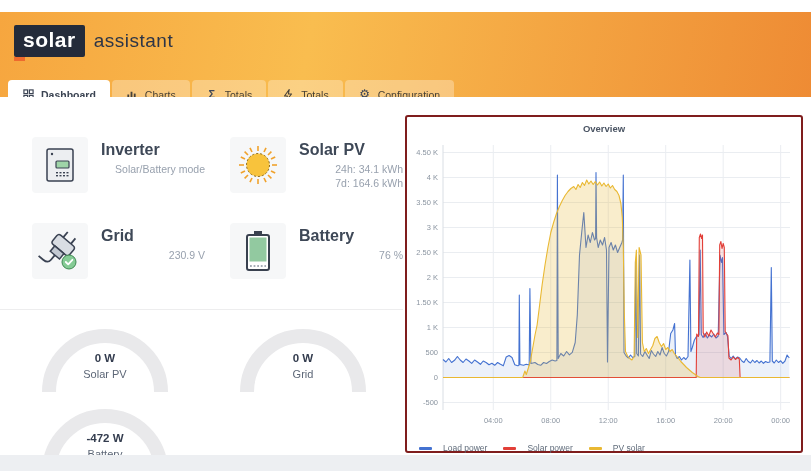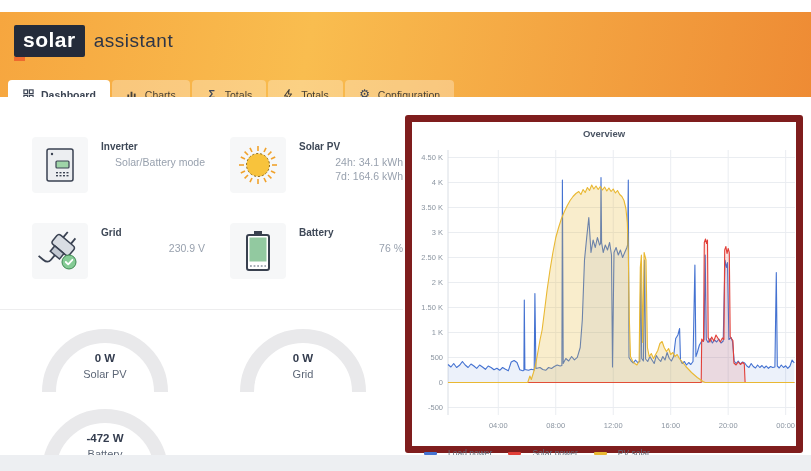--- a/index.html
+++ b/index.html
@@ -24,31 +24,31 @@
     font-size:11px;line-height:11px;color:#3e4656;}
 
   
   .content{position:absolute;top:97px;left:0;width:811px;height:358px;background:#ffffff;display:flex;}
   .left-panel{width:403px;height:358px;}
   .cards{display:grid;grid-template-columns:198px 198px;row-gap:30px;padding:40px 0 0 32px;}
   .card{display:flex;align-items:flex-start;}
   .card-icon{width:56px;height:56px;background:#f6f7f8;border-radius:4px;
     display:flex;align-items:center;justify-content:center;}
   .card-text{margin-left:13px;width:104px;padding-top:4px;}
-  .card-title{font-size:10px;font-weight:bold;color:#3e4857;margin-bottom:3px;}
+  .card-title{font-size:16px;font-weight:bold;color:#3e4857;margin-bottom:3px;}
   .card-line{font-size:10.5px;color:#98a1ae;line-height:14px;text-align:right;}
   .divider{border-top:1px solid #ededee;margin-top:30px;}
 
   
   .gauges{display:grid;grid-template-columns:198px 198px;row-gap:2px;padding:10px 0 0 6px;}
   .gauge{position:relative;width:198px;height:78px;display:flex;justify-content:center;}
   .gauge-svg{display:block;}
 
   
-  .chart-panel{margin:18px 5px 0 2px;width:398px;height:338px;border:7px solid #7f1d1d;
+  .chart-panel{margin:18px 5px 0 2px;width:398px;height:338px;border:2px solid #7f1d1d;
     border-radius:3px;background:#ffffff;box-sizing:border-box;padding-top:6px;}
   .chart-title{text-align:center;font-size:9.5px;font-weight:bold;color:#4a5463;height:15px;}
   .chart-legend{display:flex;align-items:center;gap:16px;padding-left:12px;height:16px;}
   .legend-item{display:flex;align-items:center;gap:11px;font-size:8.5px;color:#5f6b7a;cursor:pointer;}
   .legend-dash{display:inline-block;width:13px;height:3px;border-radius:1px;}
 
   .footer-strip{position:absolute;left:0;bottom:0;width:811px;height:16px;background:#edeff2;}
 </style>
 </head>
 <body>

